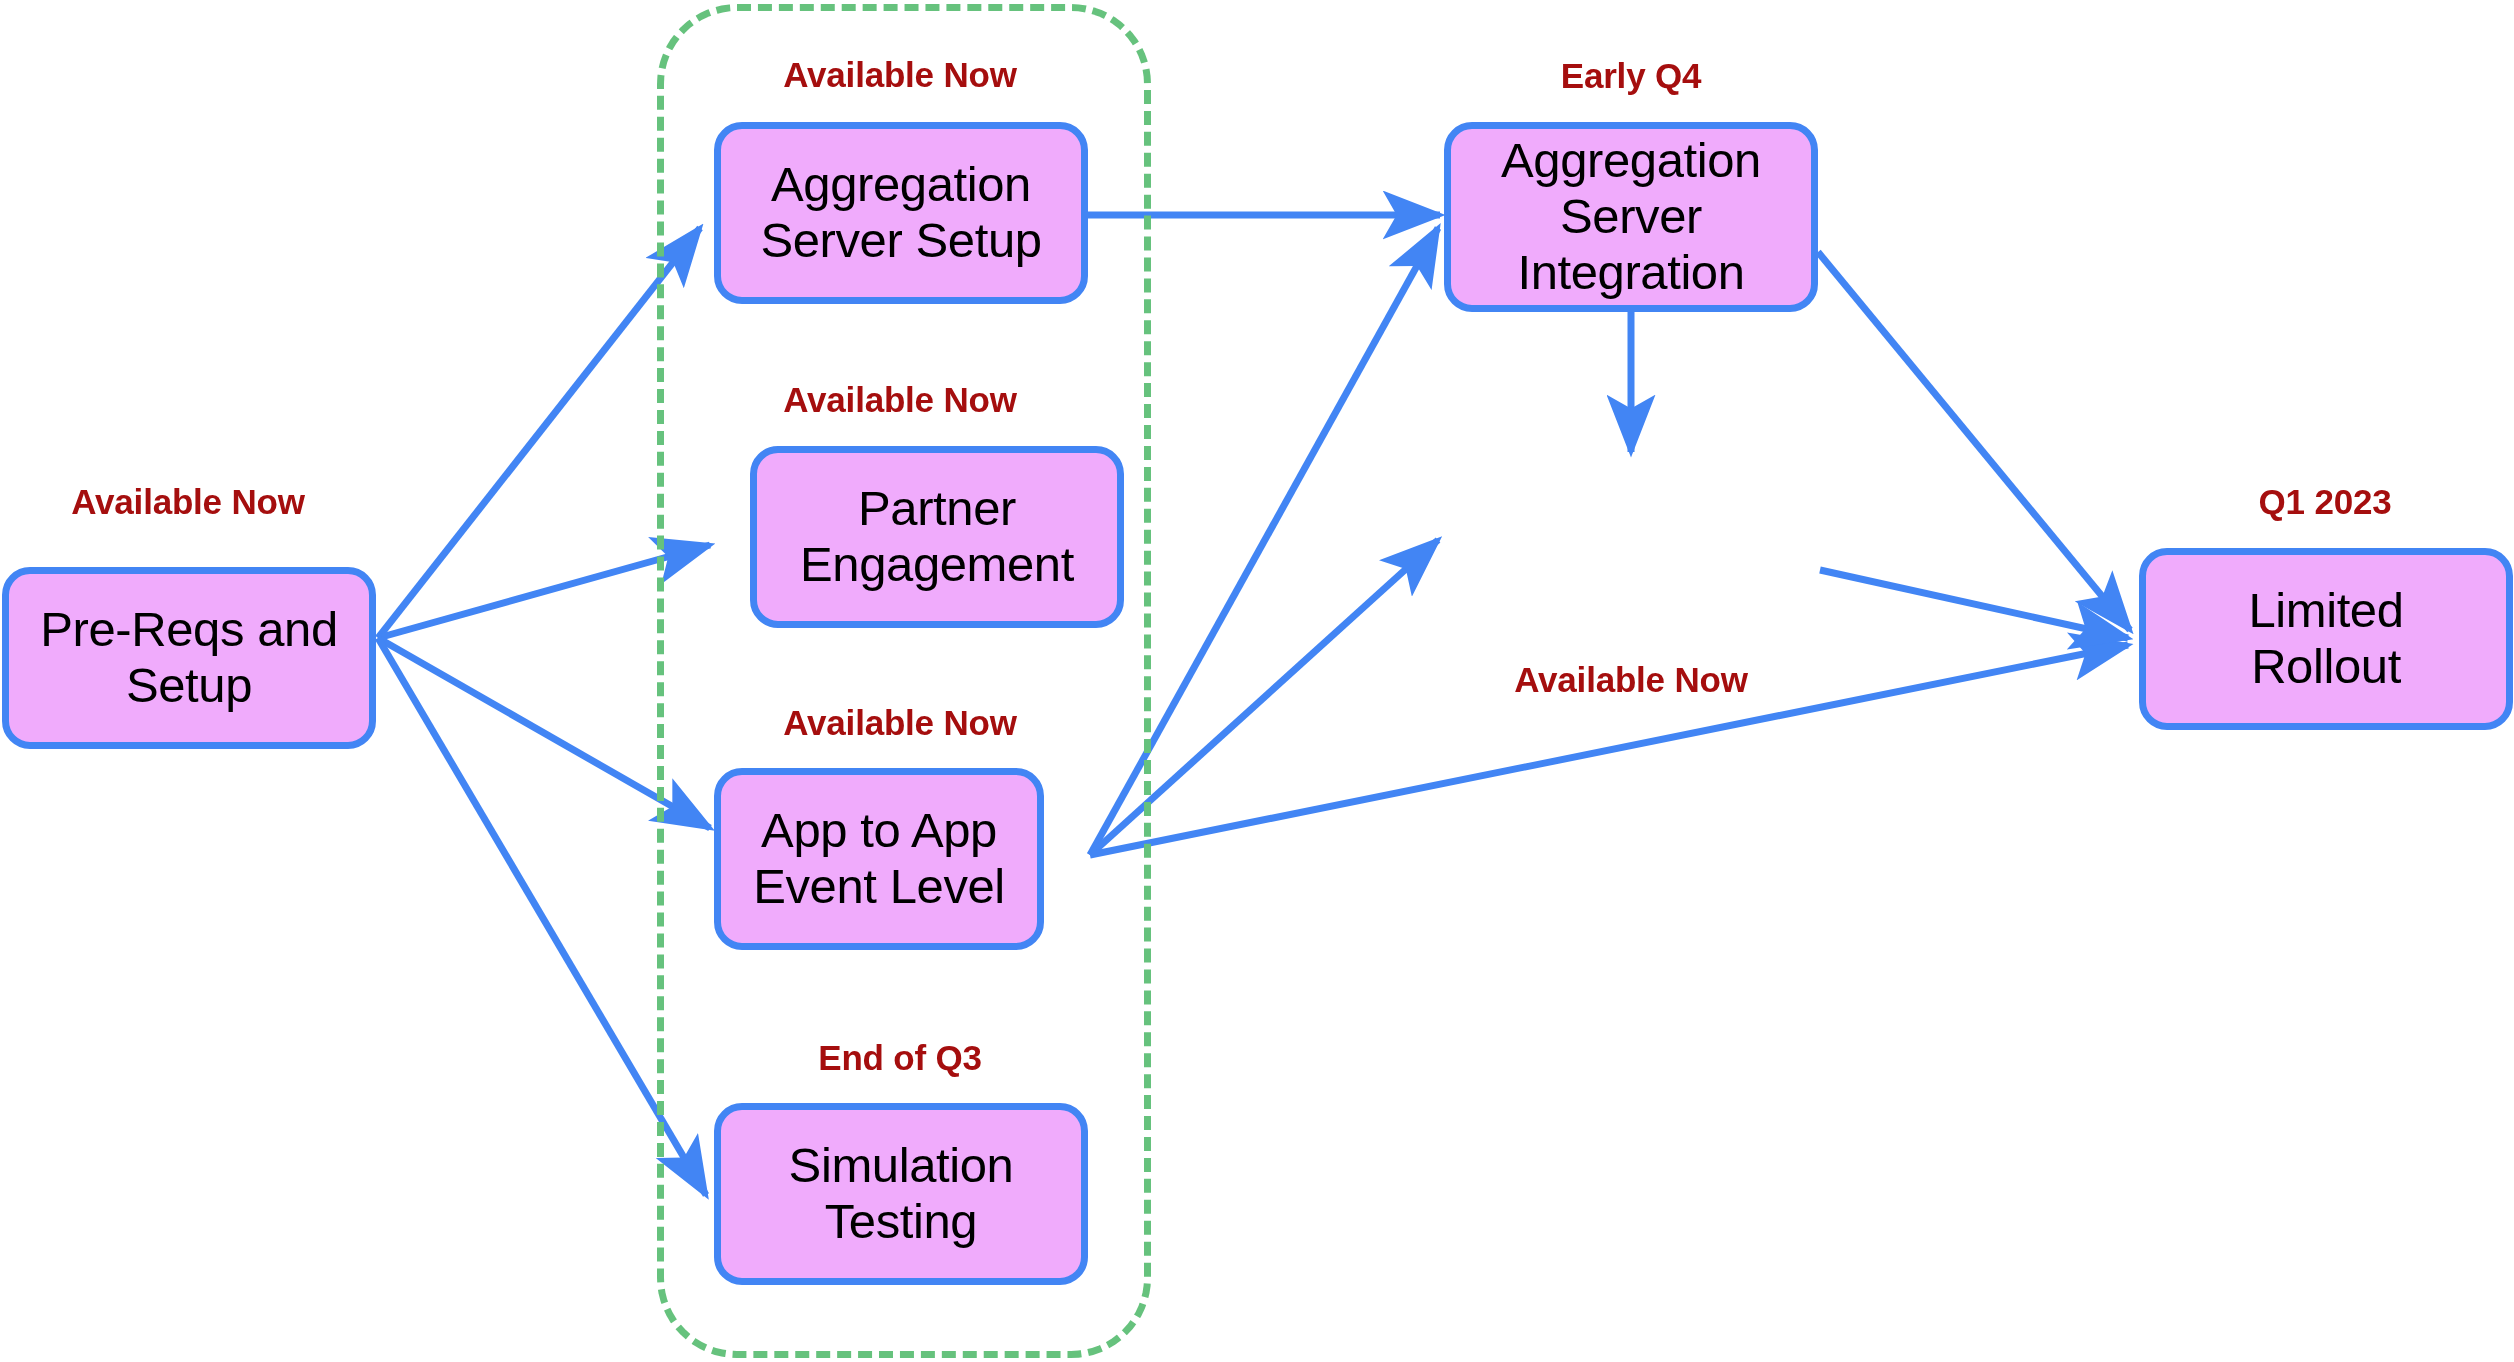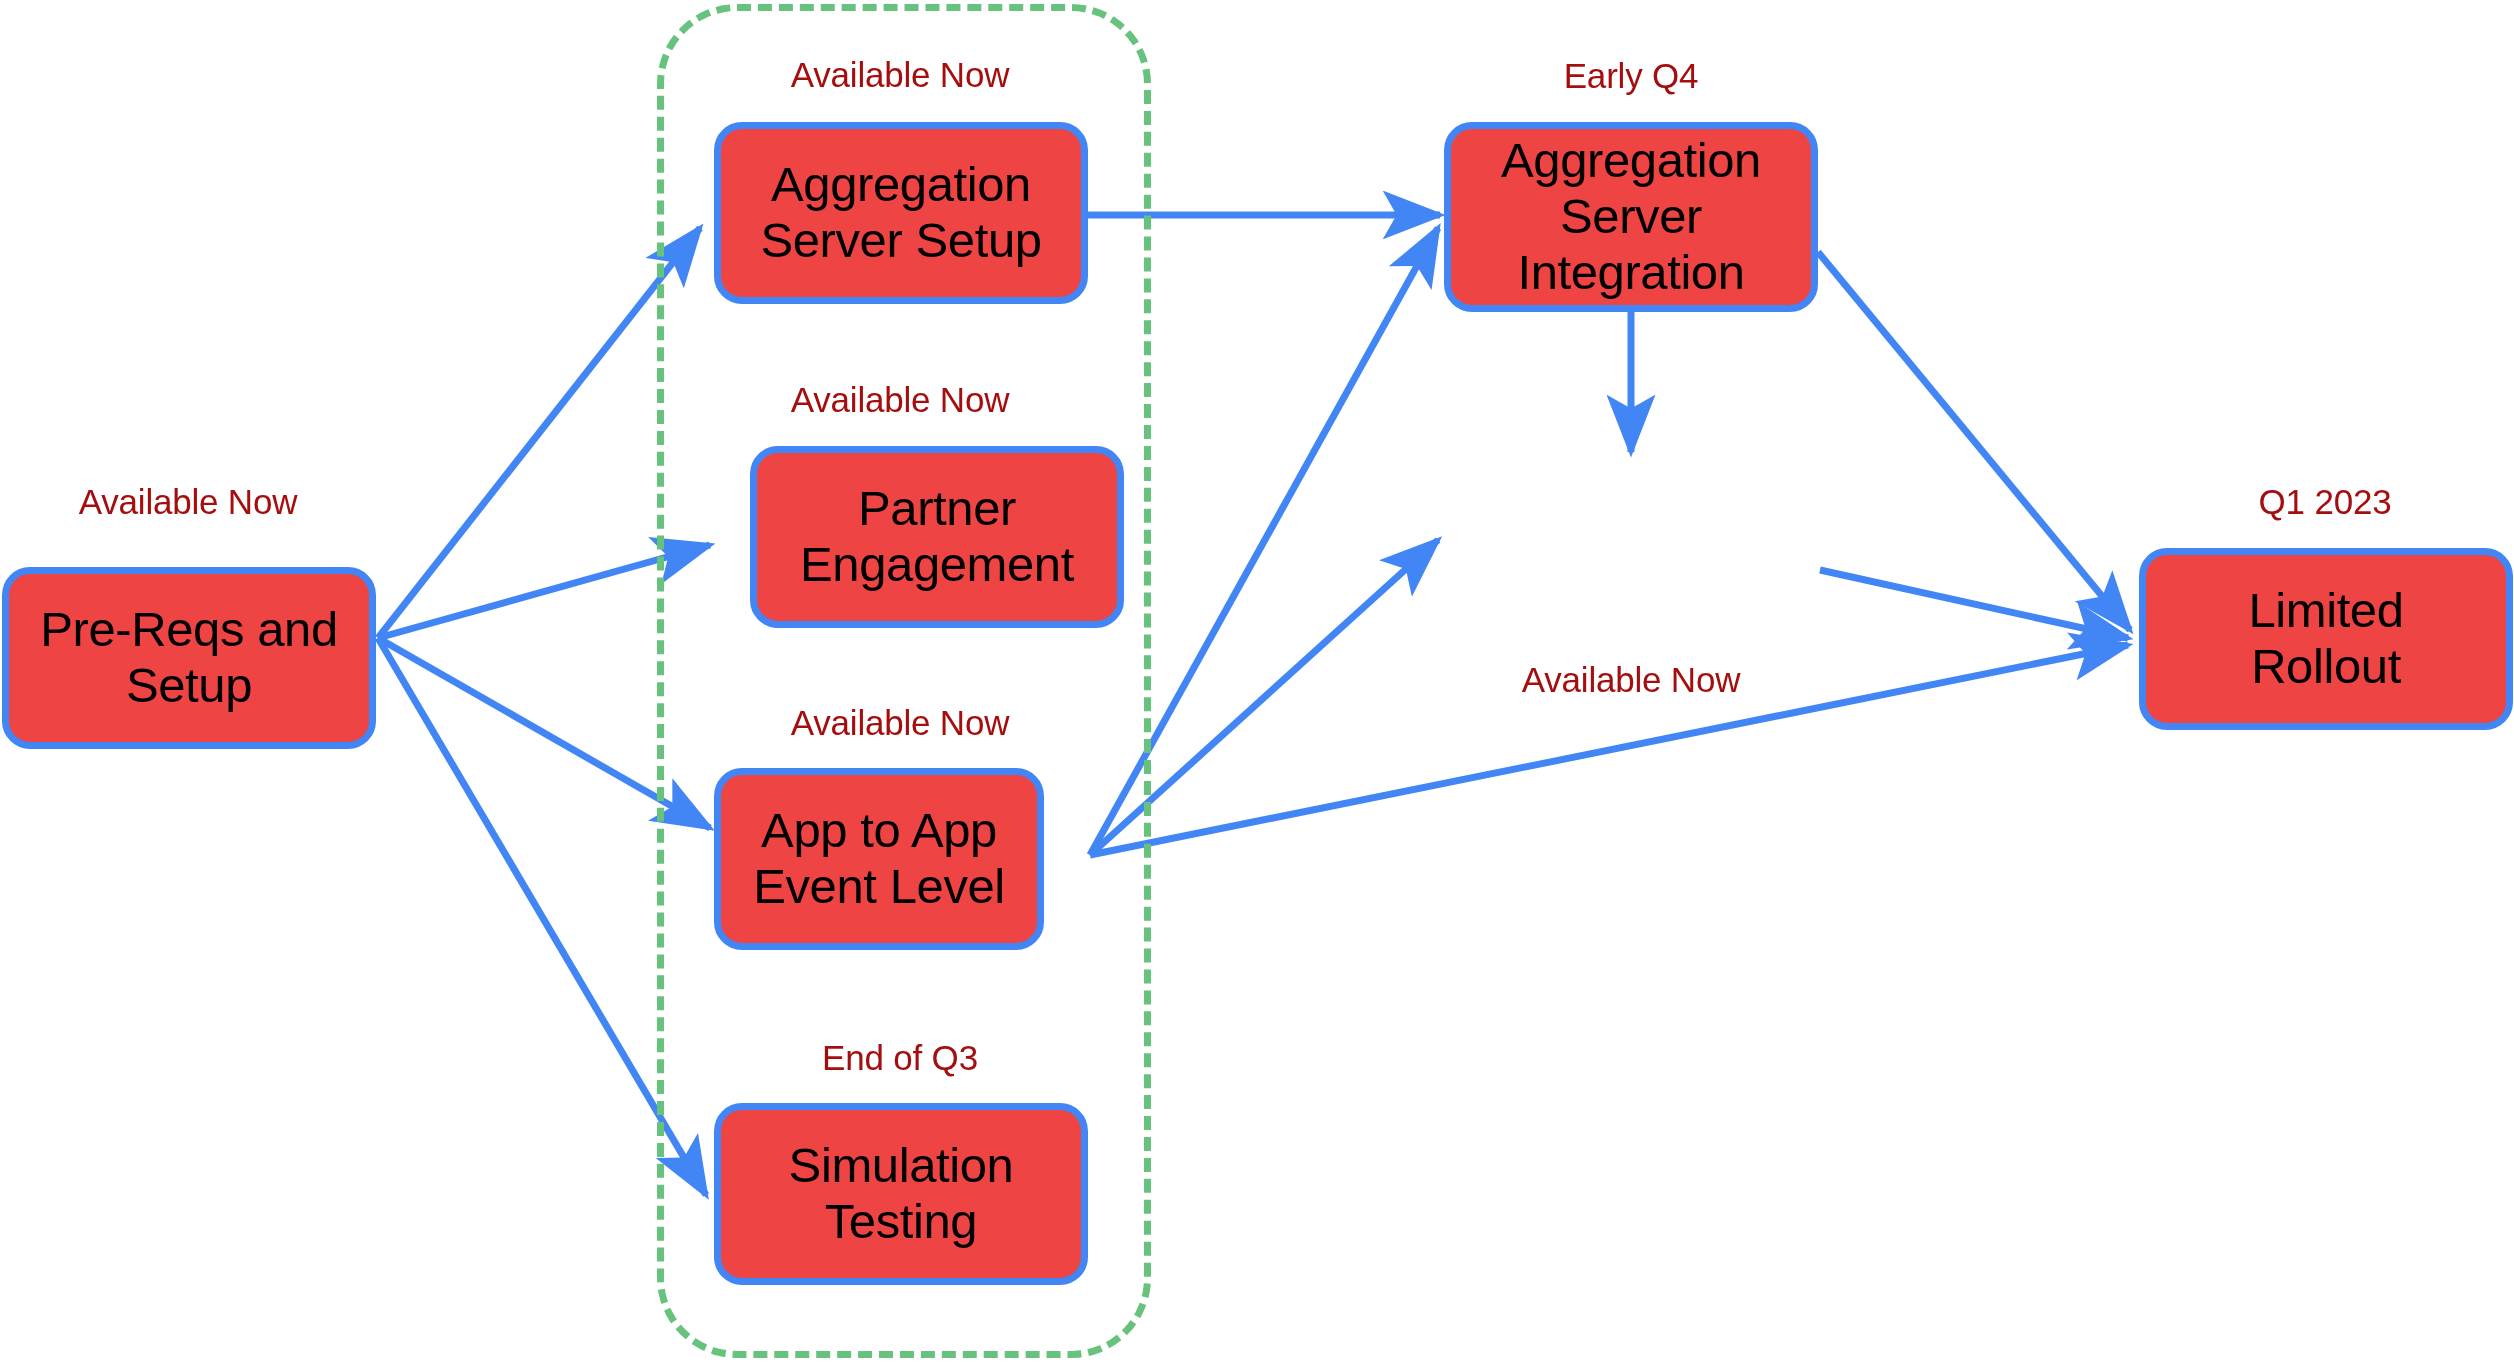--- a/index.html
+++ b/index.html
@@ -29,41 +29,41 @@
     position: absolute;
     box-sizing: border-box;
     border: 7px dashed #66c27d;
     border-radius: 80px;
   }
   .node {
     position: absolute;
     box-sizing: border-box;
     border: 7px solid #4285f4;
     border-radius: 28px;
-    background: #ef4444;
+    background: #f0abfc;
     display: flex;
     align-items: center;
     justify-content: center;
     text-align: center;
     color: #000000;
     font-size: 49px;
     line-height: 1.14;
     letter-spacing: -0.4px;
     font-weight: 400;
     padding: 4px 10px;
   }
   .node-label {
     display: block;
     white-space: pre-line;
   }
   .status-label {
     position: absolute;
     color: #a50e0e;
     font-size: 35px;
-    font-weight: 400;
+    font-weight: 700;
     letter-spacing: -0.2px;
     text-align: center;
     white-space: nowrap;
     transform: translateX(-50%);
   }
 </style>
 </head>
 <body>
 
 <div id="stage">

